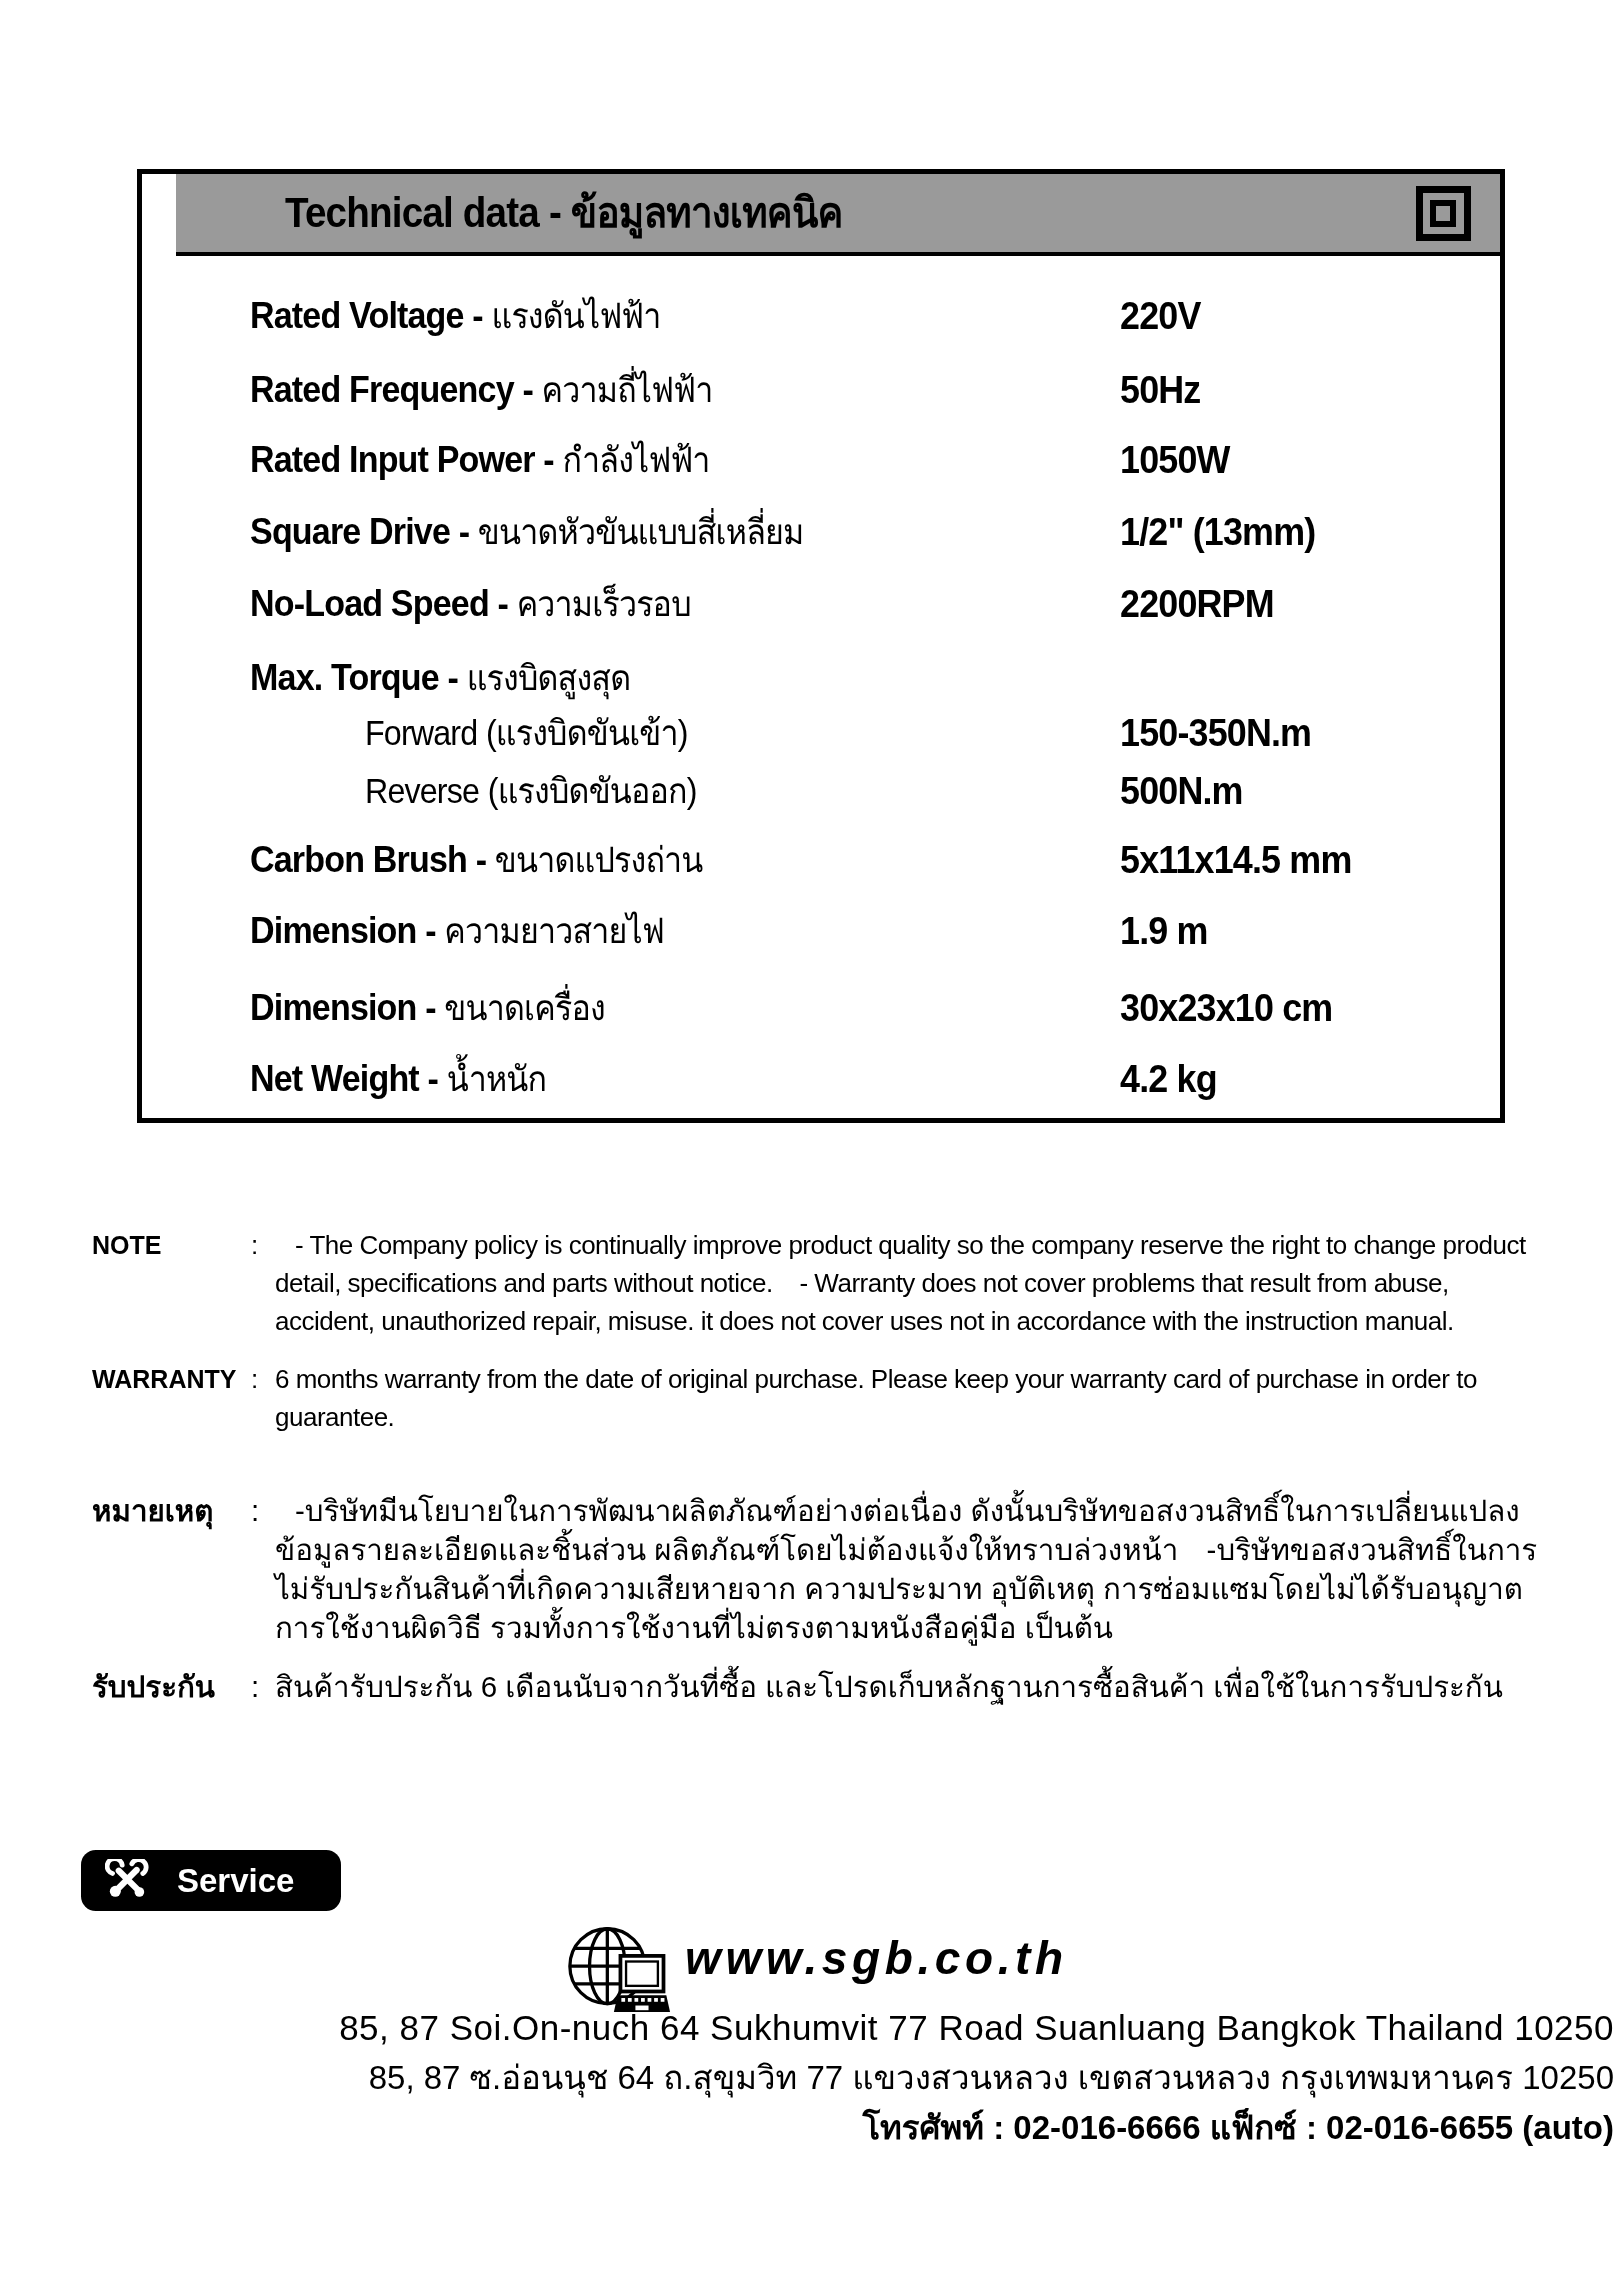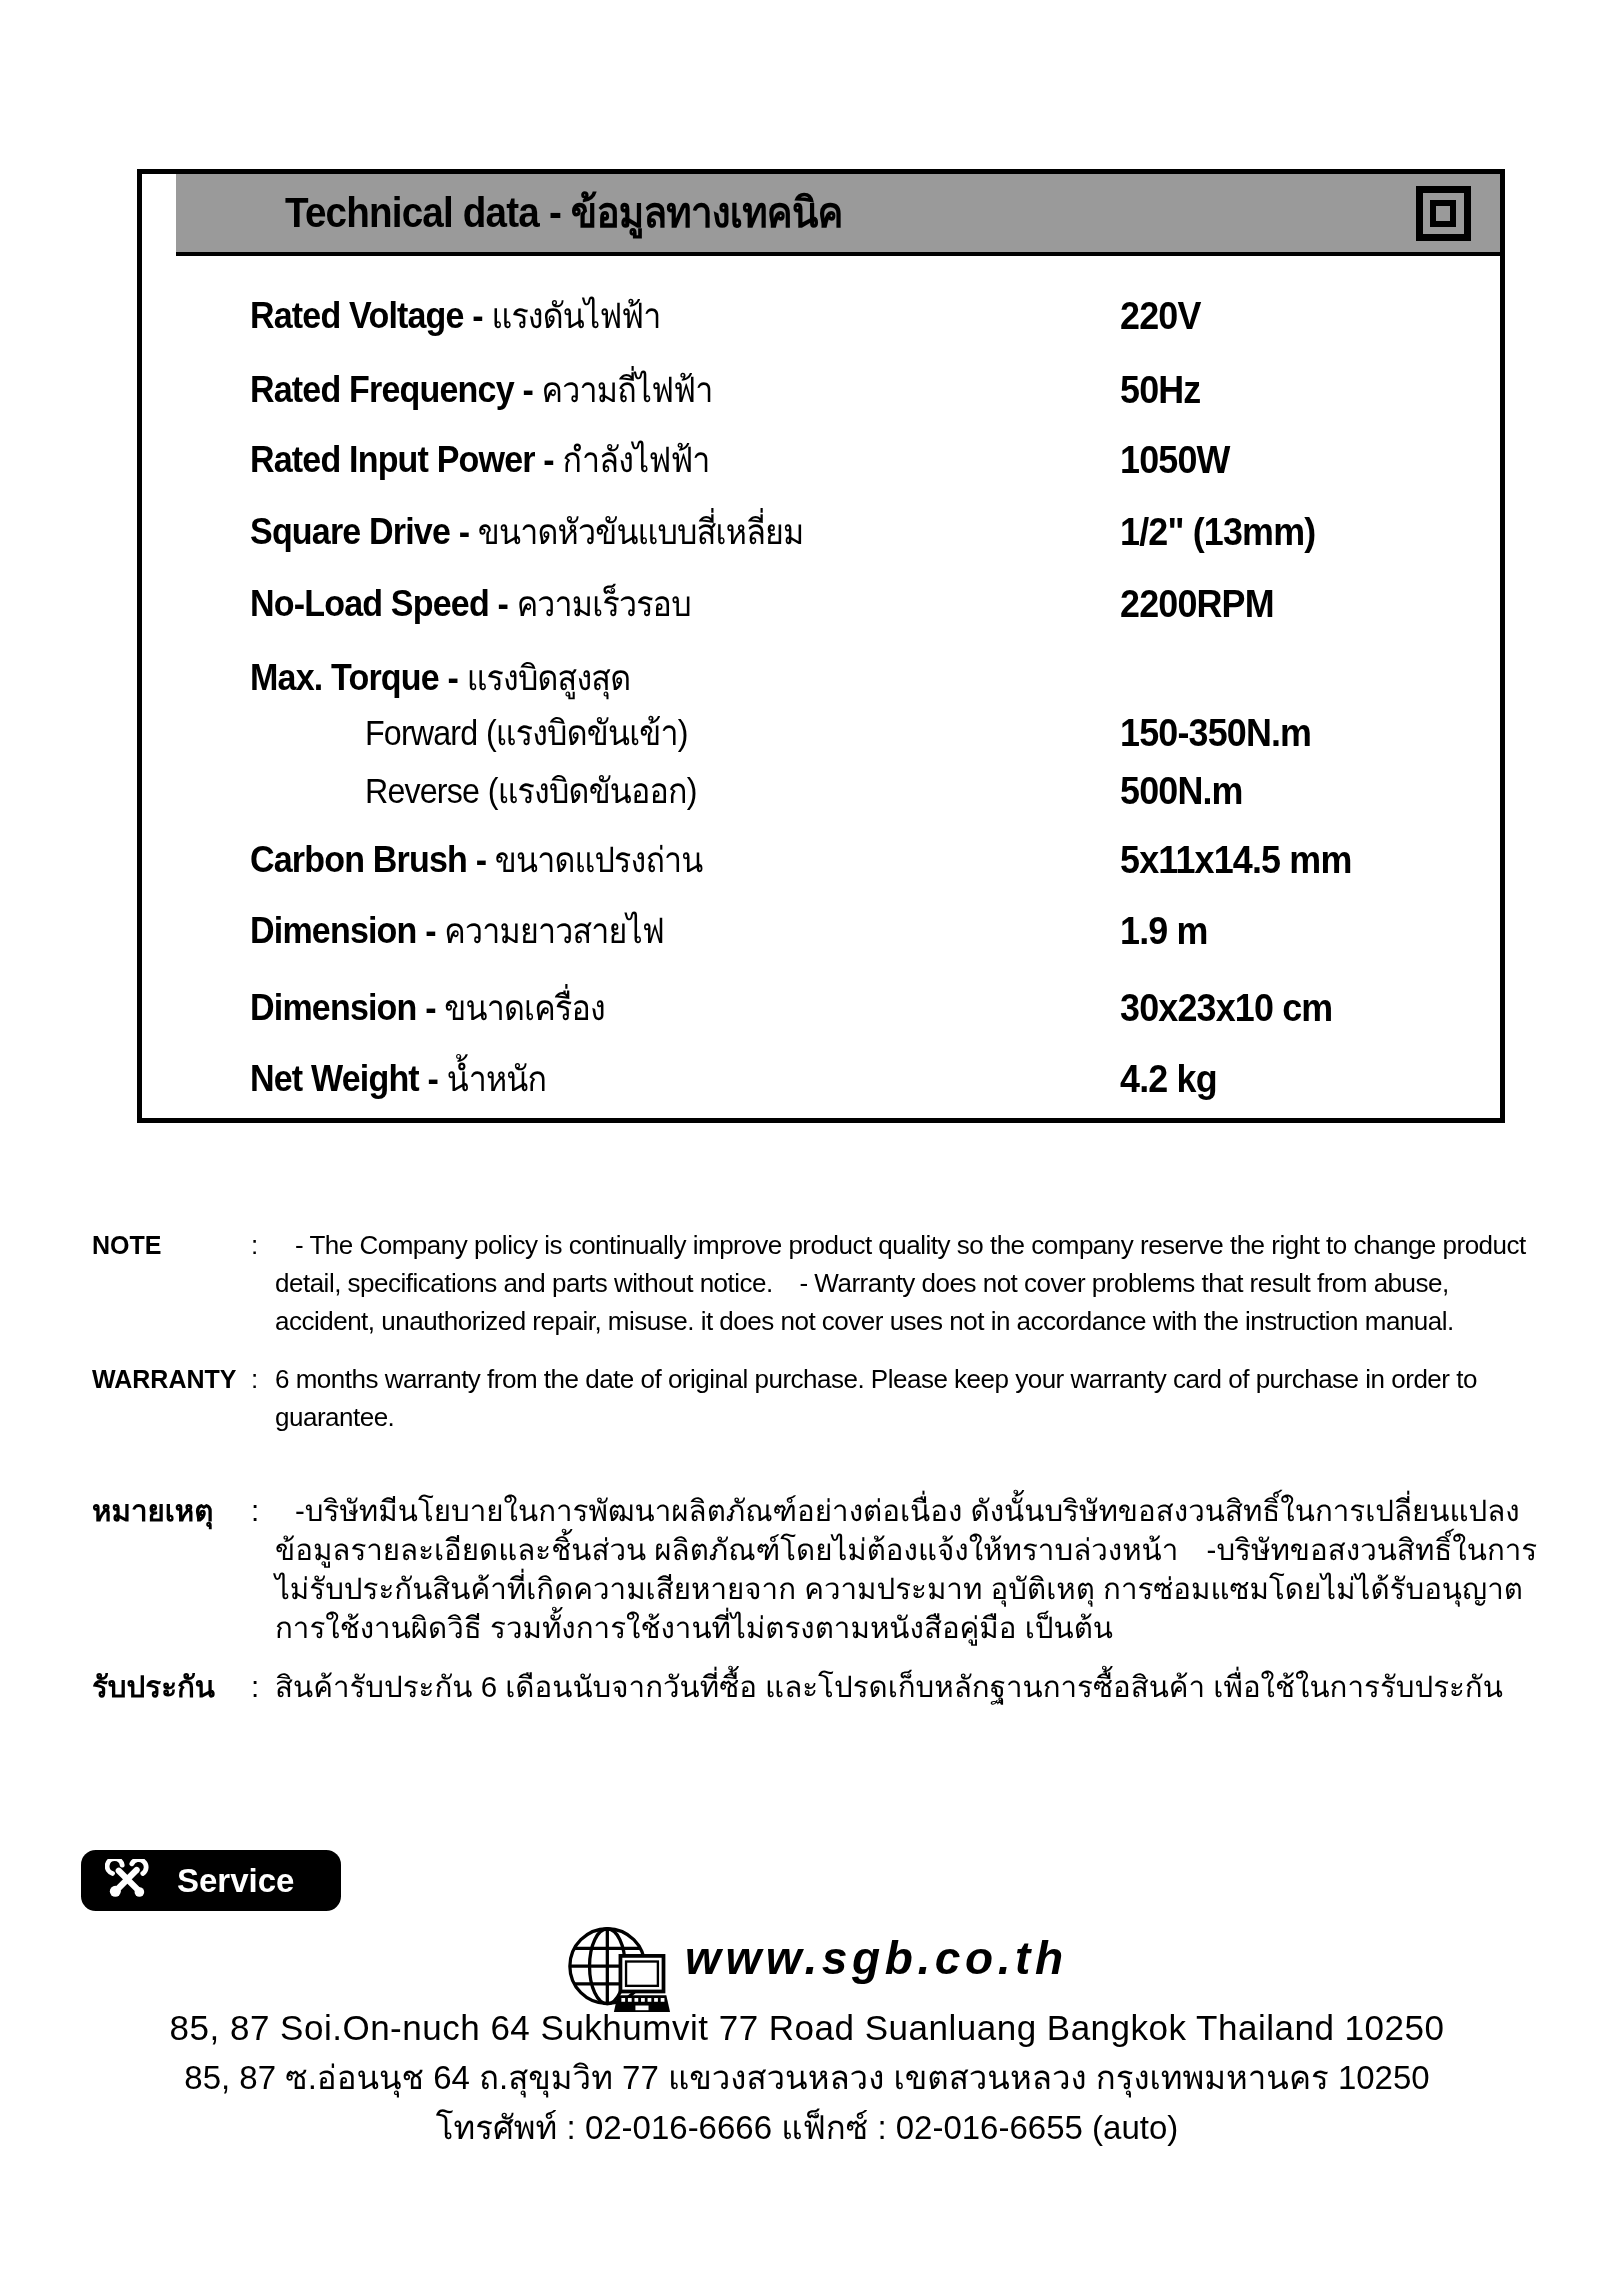--- a/index.html
+++ b/index.html
@@ -42,24 +42,24 @@
   
   .service-badge{position:absolute;left:81px;top:1850px;width:260px;height:61px;background:#000;
                  border-radius:14.8px;display:flex;align-items:center;}
   .service-badge svg{margin-left:24px;}
   .service-label{color:#fff;font-weight:bold;font-size:33px;margin-left:28px;}
 
   .globe-icon{position:absolute;left:568px;top:1922px;}
   .website{position:absolute;left:685px;top:1931px;font-size:46px;font-weight:bold;font-style:italic;
            letter-spacing:4.6px;white-space:nowrap;text-align:right;}
 
-  .address{position:absolute;left:0;top:2003px;width:1614px;text-align:center;}
+  .address{position:absolute;left:0;top:2003px;width:1614px;text-align:right;}
   .address .l1{font-size:35px;line-height:50px;letter-spacing:0.5px;}
   .address .l2{font-size:33px;line-height:50px;}
-  .address .l3{font-size:33px;line-height:50px;}
+  .address .l3{font-size:33px;line-height:50px;font-weight:bold;}
 </style>
 </head>
 <body>
 
 <div class="page">
 
   <div class="ttable">
     <div class="thead">
       <span class="ttitle"><span>Technical data</span><span> - </span><span>ข้อมูลทางเทคนิค</span></span>
       <div class="dbl-outer">

